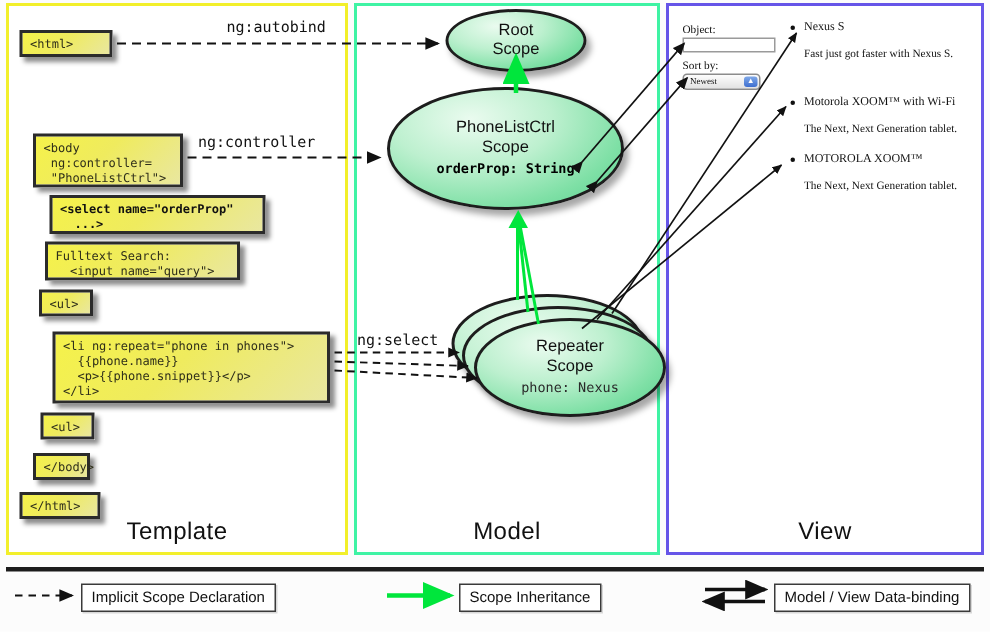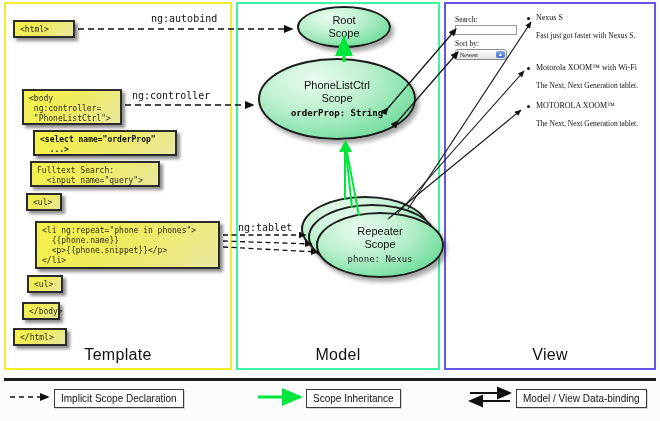--- a/index.html
+++ b/index.html
@@ -125,21 +125,21 @@
   </div>
 
   <div class="ghost" style="left:301px;top:196px;width:128px;height:66px;"></div>
   <div class="ghost" style="left:308px;top:204px;width:128px;height:66px;"></div>
   <div class="ellipse" style="left:316px;top:212px;width:128px;height:66px;">
     <div class="ell-title">Repeater</div>
     <div class="ell-title">Scope</div>
     <div class="ell-props">phone: Nexus</div>
   </div>
 
-  <div class="view-label" style="left:455px;top:15px;">Search:</div>
+  <div class="view-label" style="left:455px;top:15px;">Object:</div>
   <div class="view-input" style="left:455px;top:25px;width:62px;height:10px;"></div>
 
   <div class="view-label" style="left:455px;top:39px;">Sort by:</div>
   <div class="view-select" style="left:455px;top:49px;width:52px;height:11px;">
     <span>Newest</span>
     <span class="sel-arrow">▲</span>
   </div>
 
   <div class="bullet" style="left:527px;top:17px;"></div>
   <div class="phone-name" style="left:536px;top:13px;">Nexus S</div>
@@ -148,21 +148,21 @@
   <div class="bullet" style="left:527px;top:67px;"></div>
   <div class="phone-name" style="left:536px;top:63px;">Motorola XOOM™  with Wi-Fi</div>
   <div class="phone-snip" style="left:536px;top:81px;">The Next, Next Generation tablet.</div>
 
   <div class="bullet" style="left:527px;top:105px;"></div>
   <div class="phone-name" style="left:536px;top:101px;">MOTOROLA XOOM™</div>
   <div class="phone-snip" style="left:536px;top:119px;">The Next, Next Generation tablet.</div>
 
   <div class="edge-label" style="left:151px;top:13px;">ng:autobind</div>
   <div class="edge-label" style="left:132px;top:90px;">ng:controller</div>
-  <div class="edge-label" style="left:238px;top:222px;">ng:tablet</div>
+  <div class="edge-label" style="left:238px;top:222px;">ng:select</div>
 
   <svg class="overlay" viewBox="0 0 660 421">
     <defs>
       <marker id="ah-black" markerWidth="7" markerHeight="7" refX="6" refY="3" orient="auto">
         <path d="M0,0 L7,3 L0,6 z" fill="#111"></path>
       </marker>
       <marker id="ah-black-s" markerWidth="6" markerHeight="6" refX="5.5" refY="2.6" orient="auto">
         <path d="M0,0 L6,2.6 L0,5.2 z" fill="#111"></path>
       </marker>
       <marker id="ah-green" markerWidth="7" markerHeight="7" refX="4" refY="3" orient="auto">

